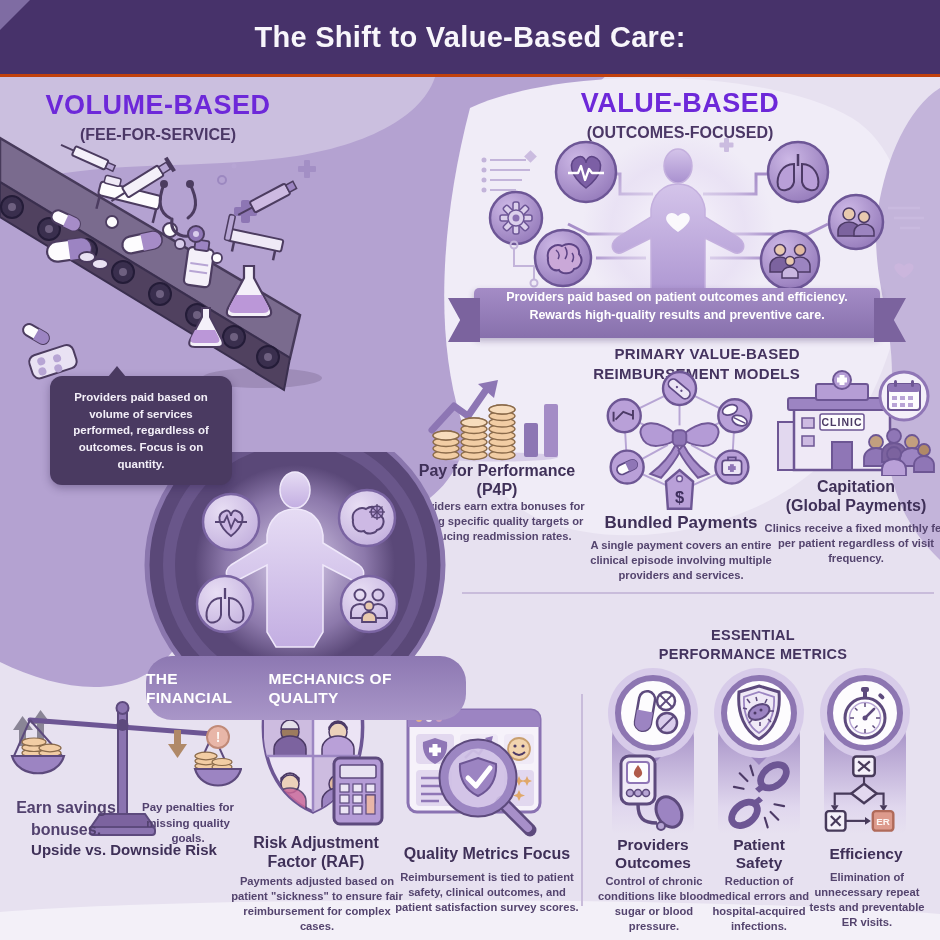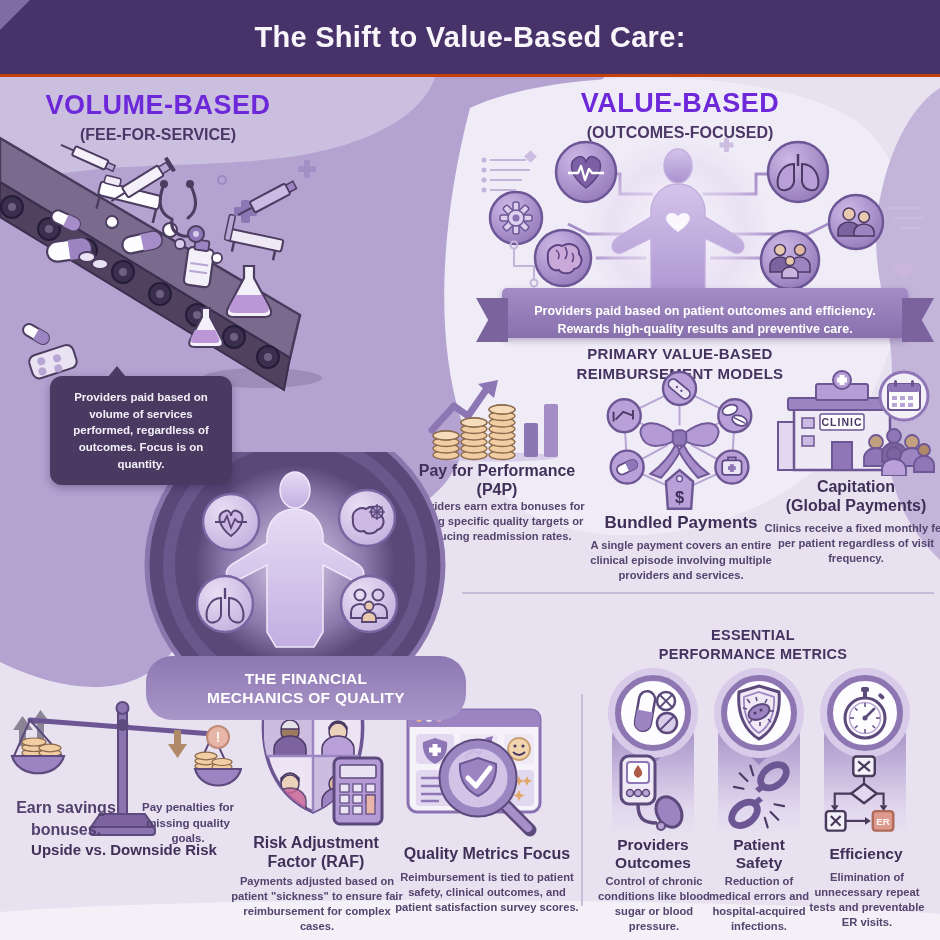--- a/index.html
+++ b/index.html
@@ -19,40 +19,40 @@
   .sec-title{font-size:27px;font-weight:800;color:#6d28d9;letter-spacing:.5px;display:block;}
   .sec-sub{font-size:16px;font-weight:800;color:#4b3766;display:block;margin-top:2px;}
   
   .vol-desc{background:#4a3a61;border-radius:12px;padding:13px 10px;color:#f3eff8;
     font-size:11.5px;font-weight:700;text-align:center;line-height:1.45;z-index:4;
     box-shadow:0 3px 8px rgba(40,25,70,.35);}
   .vol-desc:before{content:"";position:absolute;top:-10px;left:58px;
     border-left:9px solid transparent;border-right:9px solid transparent;
     border-bottom:11px solid #4a3a61;}
   
-  .ribbon{left:502px;top:288px;width:406px;height:50px;z-index:5;
+  .ribbon{left:474px;top:288px;width:406px;height:50px;z-index:5;
     background:linear-gradient(180deg,#a48cc6,#8770ac);border-radius:5px;
-    display:flex;align-items:flex-end;justify-content:center;
+    display:flex;align-items:flex-start;justify-content:center;
     box-shadow:0 3px 6px rgba(60,40,100,.3);}
   .ribbon:before{content:"";position:absolute;left:-26px;top:10px;width:32px;height:44px;
     background:#7b639e;clip-path:polygon(0 0,100% 0,100% 100%,0 100%,38% 50%);z-index:-1;}
   .ribbon:after{content:"";position:absolute;right:-26px;top:10px;width:32px;height:44px;
     background:#7b639e;clip-path:polygon(0 0,100% 0,62% 50%,100% 100%,0 100%);z-index:-1;}
   .ribbon .btxt{color:#fff;font-size:12.5px;font-weight:700;text-align:center;
     line-height:1.45;width:372px;}
   
   .models-heading span,.pm-heading span{display:block;}
-  .models-heading{font-size:15px;font-weight:800;color:#44335f;letter-spacing:.3px;}
+  .models-heading{font-size:15px;font-weight:800;color:#44335f;letter-spacing:.3px;text-align:right;}
   .item-title{font-size:16px;font-weight:800;color:#3f3058;line-height:1.2;}
   .item-title span{display:block;}
   .item-desc{font-size:11.2px;font-weight:700;color:#54446e;line-height:1.33;}
   
   .fin-banner{left:146px;top:656px;width:320px;height:64px;border-radius:26px;
     background:linear-gradient(180deg,#8d78b2,#a996c8);z-index:3;
-    display:flex;flex-direction:column;align-items:center;justify-content:center;
+    display:flex;flex-direction:row;align-items:center;justify-content:center;
     color:#fff;font-size:15.5px;font-weight:800;line-height:1.25;letter-spacing:.3px;}
   .pm-heading{font-size:14.5px;font-weight:800;color:#44335f;letter-spacing:.3px;}
   
   .band{width:82px;height:134px;z-index:1;border-radius:38px 38px 6px 6px;
     background:linear-gradient(180deg,#8d76b2 0%,#b5a3d1 35%,#e0d7ee 80%,rgba(233,227,243,0) 100%);}
   .tail{width:14px;height:14px;background:#9c86c0;transform:rotate(45deg);z-index:1;}
   .metric-circle{width:64px;height:64px;border-radius:50%;background:#fdfcfe;
     border:6px solid #8d76b2;box-shadow:0 0 0 7px #d7cbe9;z-index:2;}
   .metric-title{font-size:15.5px;font-weight:800;color:#3f3058;line-height:1.15;}
   .metric-title span{display:block;}

